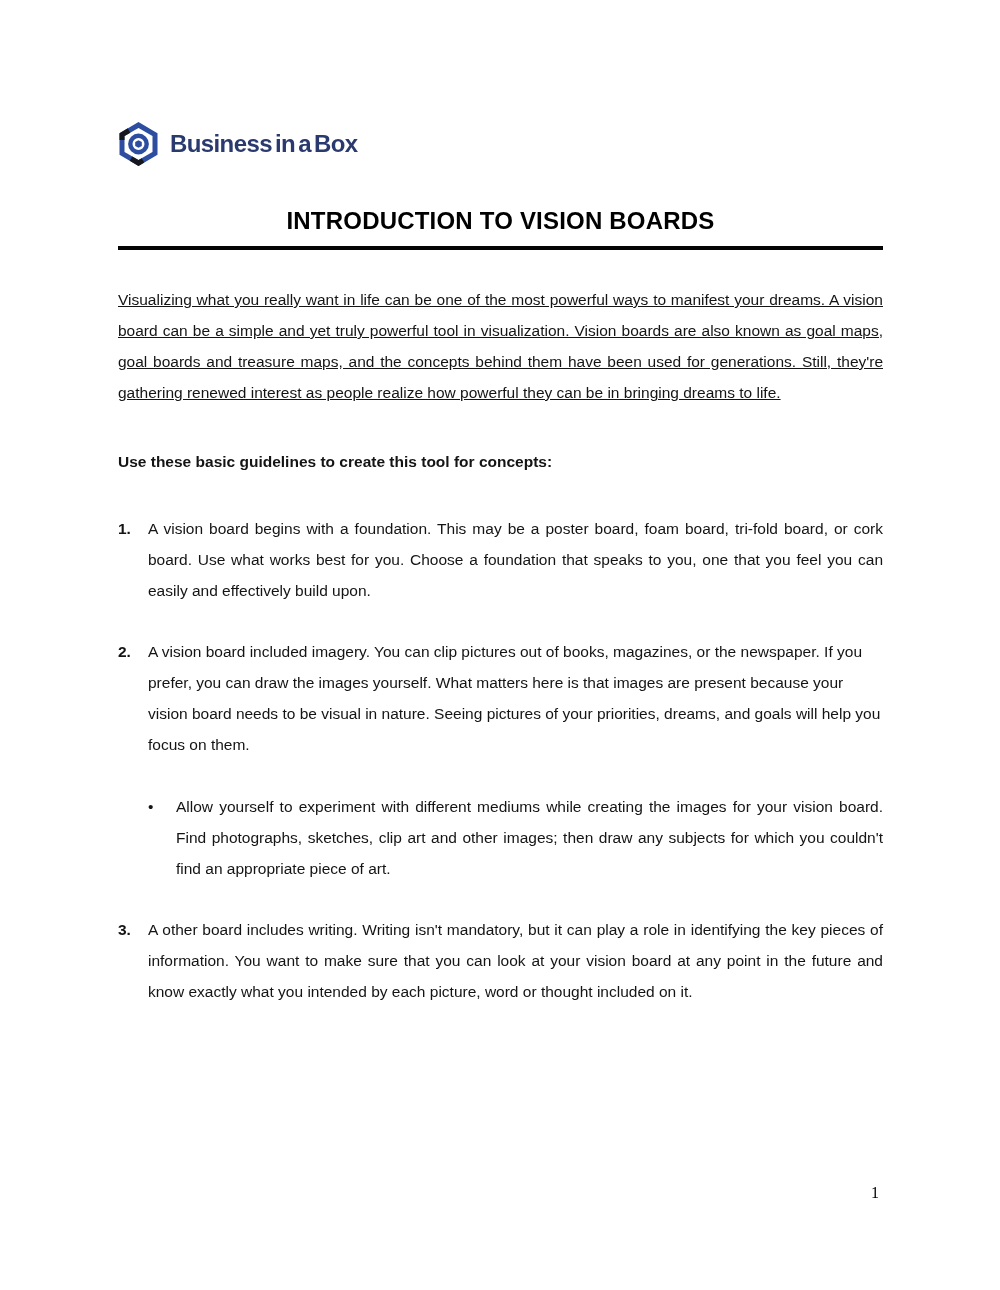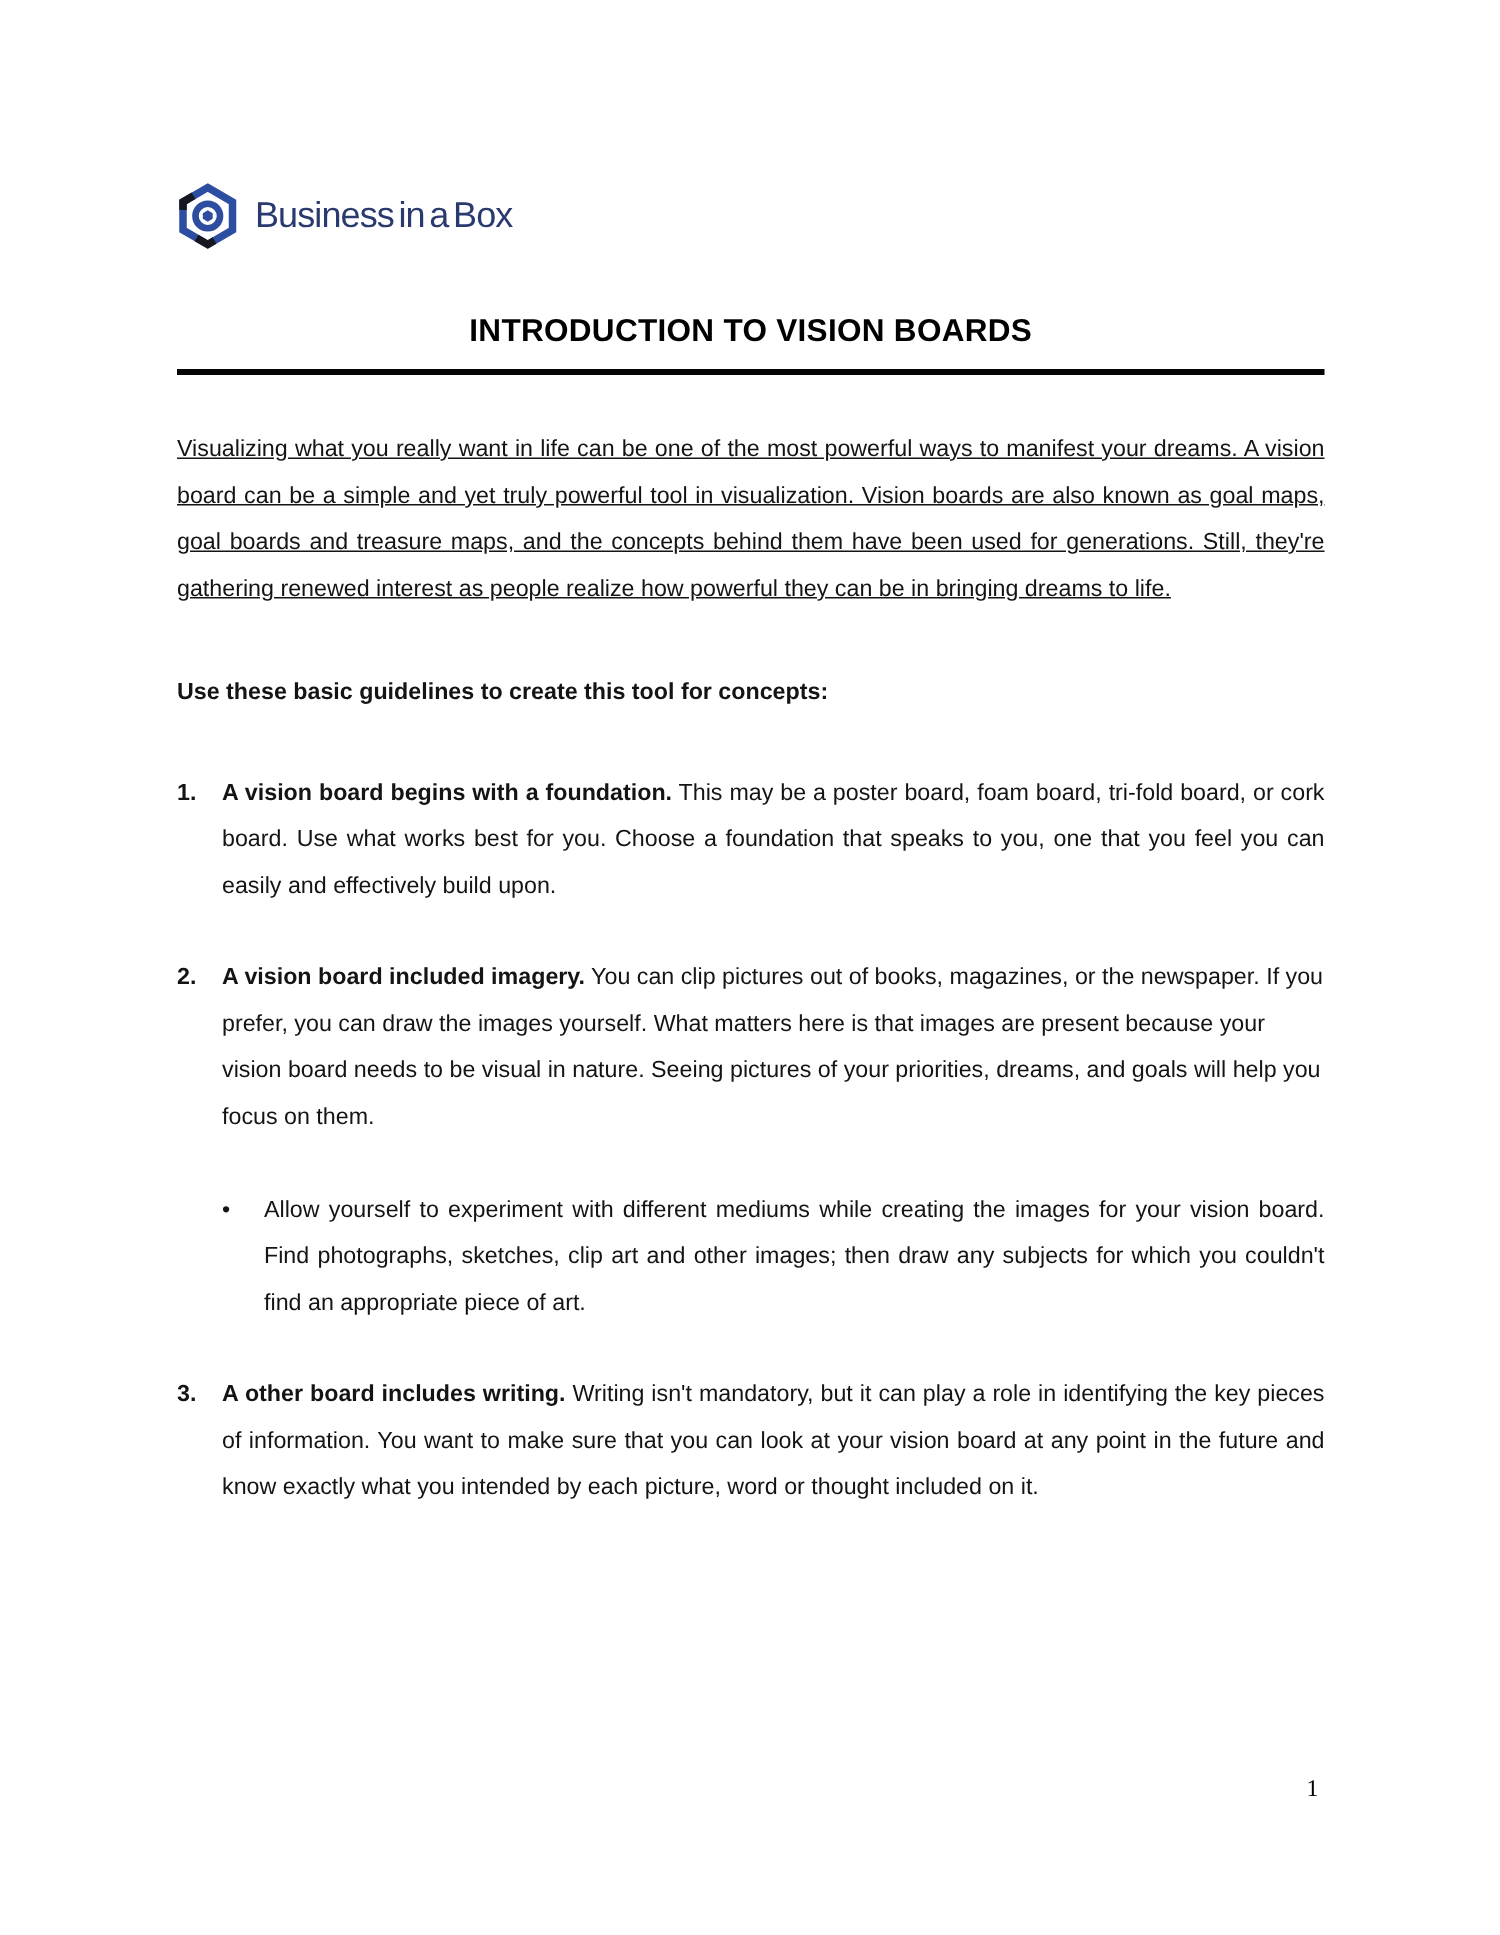--- a/index.html
+++ b/index.html
@@ -15,41 +15,41 @@
     width:1000px;height:1290px;position:relative;
     font-family:"Liberation Sans","DejaVu Sans",sans-serif;
     color:var(--ink);
   }
   .page{width:1000px;height:1290px;padding:0 117px 0 118px;position:relative;}
 
   
   .logo{display:flex;align-items:center;gap:11px;padding-top:124px;height:164px;}
   .logo svg{width:41px;height:44px;flex:0 0 auto;}
   .wordmark{
-    font-size:24px;font-weight:normal;color:var(--logo-navy);
+    font-size:24px;font-weight:bold;color:var(--logo-navy);
     letter-spacing:-0.6px;word-spacing:-3px;white-space:nowrap;
   }
 
   
   .title{
-    margin-top:45px;text-align:center;font-size:21px;font-weight:bold;
+    margin-top:45px;text-align:center;font-size:24px;font-weight:bold;
     color:#000;letter-spacing:0.2px;line-height:24px;
   }
   .rule{margin-top:13px;height:4px;background:var(--rule);}
 
   
   .body-text{font-size:15.5px;line-height:31px;color:var(--ink);}
   .intro{margin-top:34px;text-align:justify;text-decoration:underline;}
   .guidelines{margin-top:38px;font-weight:bold;}
 
   .list-item{display:flex;margin-top:30px;}
   .list-item .num{flex:0 0 30px;font-weight:bold;}
   .list-item .li-body{flex:1;}
   .justify{text-align:justify;}
-  .b{font-weight:bold;}
+  .b{font-weight:normal;}
 
   .bullet-item{display:flex;margin-top:31px;padding-left:30px;}
   .bullet-item .marker{flex:0 0 28px;font-size:15.5px;}
   .bullet-item .bullet-body{flex:1;}
 
   
   .page-number{
     position:absolute;top:1184px;right:121px;
     font-family:"Liberation Serif","DejaVu Serif",serif;
     font-size:16px;color:#000;

